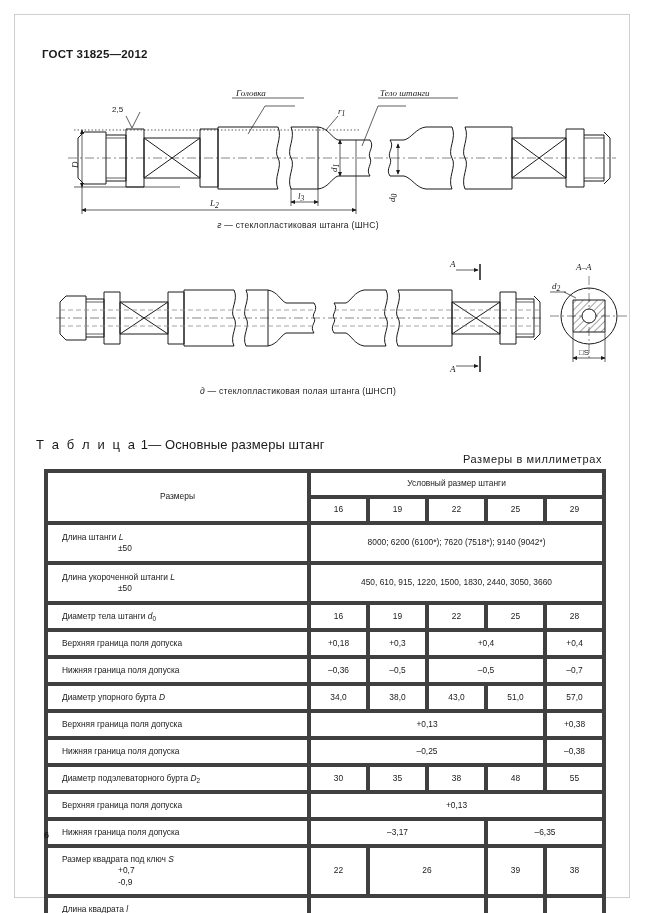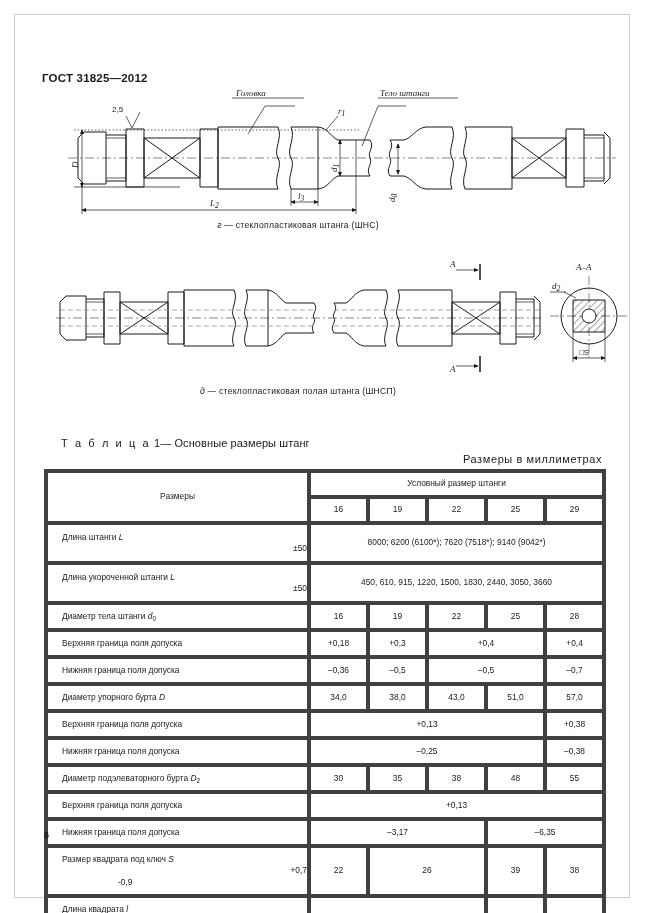--- a/index.html
+++ b/index.html
@@ -29,21 +29,20 @@
 
   
   .doc-std {
     position: absolute;
     left: 42px;
     top: 48px;
     font-size: 11.5px;
     font-weight: bold;
     letter-spacing: 0.2px;
     white-space: nowrap;
-    margin-top: 24px;
   }
 
   
   .fig {
     position: absolute;
   }
   .fig svg { display: block; }
 
   .caption {
     position: absolute;
@@ -52,23 +51,23 @@
     text-align: center;
     font-size: 8.6px;
     letter-spacing: 0.25px;
     color: #1a1a1a;
   }
   .caption.italic-lead i { font-style: italic; }
 
   
   .table-title {
     position: absolute;
-    left: 61px;
+    left: 36px;
     top: 437px;
-    font-size: 11px;
+    font-size: 13px;
     letter-spacing: 0.1px;
     white-space: nowrap;
   }
   .table-title .spaced { letter-spacing: 2.1px; }
   .units-note {
     position: absolute;
     right: 44px;
     top: 453px;
     font-size: 11px;
     letter-spacing: 0.6px;
@@ -98,21 +97,20 @@
     width: 263px;
   }
   table.specs td.label {
     text-align: left;
     padding: 3px 0 3px 14px;
   }
   .lbl-main { display: block; }
   .lbl-tol {
     display: block;
     padding-left: 56px;
-    text-align: right;
   }
   .lbl-tol2 {
     display: block;
     padding-left: 56px;
   }
   .rowh-sm td { height: 17px; }
   .rowh-md td { height: 30px; }
   .rowh-lg td { height: 40px; }
   em.var { font-style: italic; }
   sub.sb { font-size: 6.4px; vertical-align: baseline; position: relative; top: 2px; }

